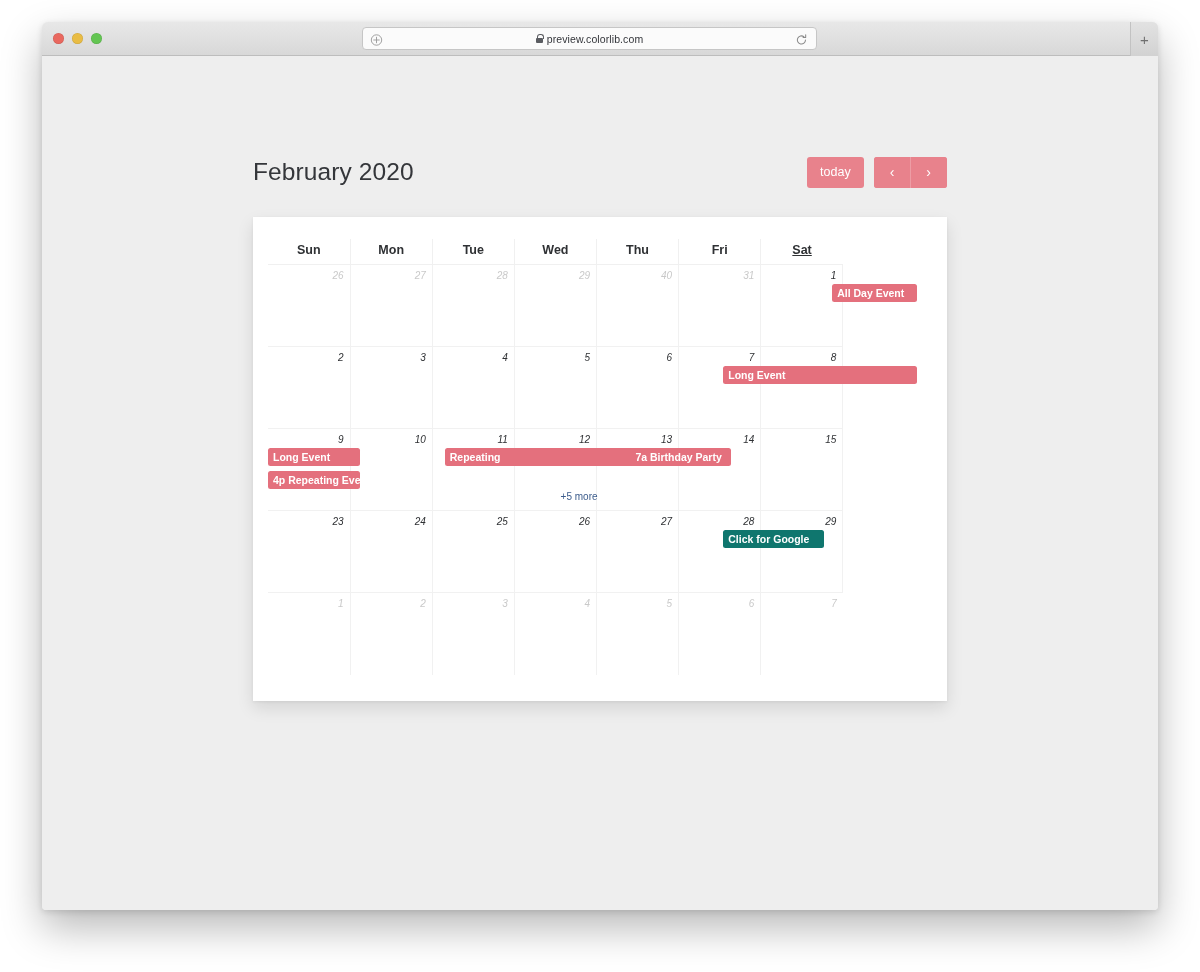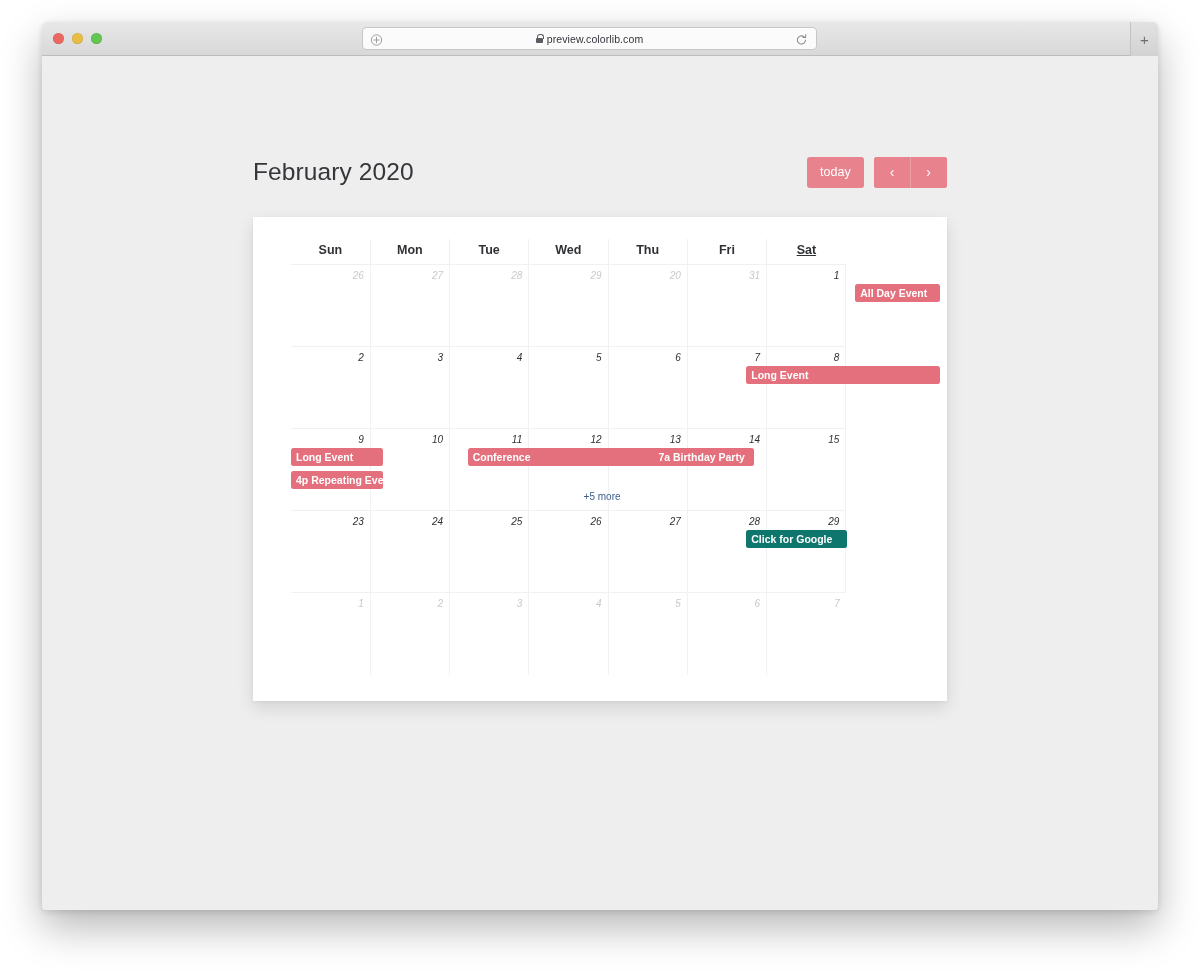--- a/index.html
+++ b/index.html
@@ -115,21 +115,21 @@
     padding: 0 13px;
     cursor: pointer;
     line-height: 31px;
   }
   .btn-group { display: flex; background: #e8828c; border-radius: 3px; overflow: hidden; }
   .btn-group .btn { border-radius: 0; padding: 0 16px; font-size: 14px; }
   .btn-group .btn + .btn { box-shadow: inset 1px 0 0 rgba(255,255,255,0.22); }
 
   .cal-card {
     background: #ffffff;
-    padding: 22px 22px 26px 38px;
+    padding: 22px 22px 26px 15px;
     box-shadow: 0 7px 16px rgba(0,0,0,0.11), 0 1px 3px rgba(0,0,0,0.06);
   }
   .cal-grid { width: 100%; border-collapse: collapse; table-layout: fixed; }
   .cal-grid th {
     font-size: 12.5px;
     font-weight: 700;
     color: #2f3134;
     text-align: center;
     padding: 4px 0 7px 0;
     border: 1px solid #f0f0f0;
@@ -265,21 +265,21 @@
                   <td class="daycell">
                     <div class="daynum other">27</div>
                   </td>
                   <td class="daycell">
                     <div class="daynum other">28</div>
                   </td>
                   <td class="daycell">
                     <div class="daynum other">29</div>
                   </td>
                   <td class="daycell">
-                    <div class="daynum other">20</div>
+                    <div class="daynum other">40</div>
                   </td>
                   <td class="daycell">
                     <div class="daynum other">31</div>
                   </td>
                   <td class="daycell">
                     <div class="daynum">1</div>
                   </td>
                   <td style="position: absolute; padding: 0px; border: none; left: 0px; top: 0px; width: 100%; height: 0px;">
                     <div class="events-layer">
                       <div class="event" style="left: 564.143px; width: 84.8571px; top: 0px; background: rgb(228, 112, 125);">All Day Event</div>
@@ -333,21 +333,21 @@
                   <td class="daycell">
                     <div class="daynum">14</div>
                   </td>
                   <td class="daycell">
                     <div class="daynum">15</div>
                   </td>
                   <td style="position: absolute; padding: 0px; border: none; left: 0px; top: 0px; width: 100%; height: 0px;">
                     <div class="events-layer">
                       <div class="event" style="left: 0px; width: 91.8571px; top: 0px; background: rgb(228, 112, 125);">Long Event</div>
                       <div class="event" style="left: 0px; width: 91.8571px; top: 23px; background: rgb(228, 112, 125);">4p Repeating Eve</div>
-                      <div class="event" style="left: 176.714px; width: 193.714px; top: 0px; background: rgb(228, 112, 125);">Conference</div>
+                      <div class="event" style="left: 176.714px; width: 193.714px; top: 0px; background: rgb(228, 112, 125);">Repeating</div>
                       <div class="event" style="left: 362.429px; width: 100.857px; top: 0px; background: rgb(228, 112, 125);">7a Birthday Party</div>
                       <a class="more-link" style="left: 292.571px; top: 25px; color: rgb(60, 92, 140);">+5 more</a>
                     </div>
                   </td>
                 </tr>
                 <tr class="week-row" style="position: relative;">
                   <td class="daycell">
                     <div class="daynum">23</div>
                   </td>
                   <td class="daycell">

